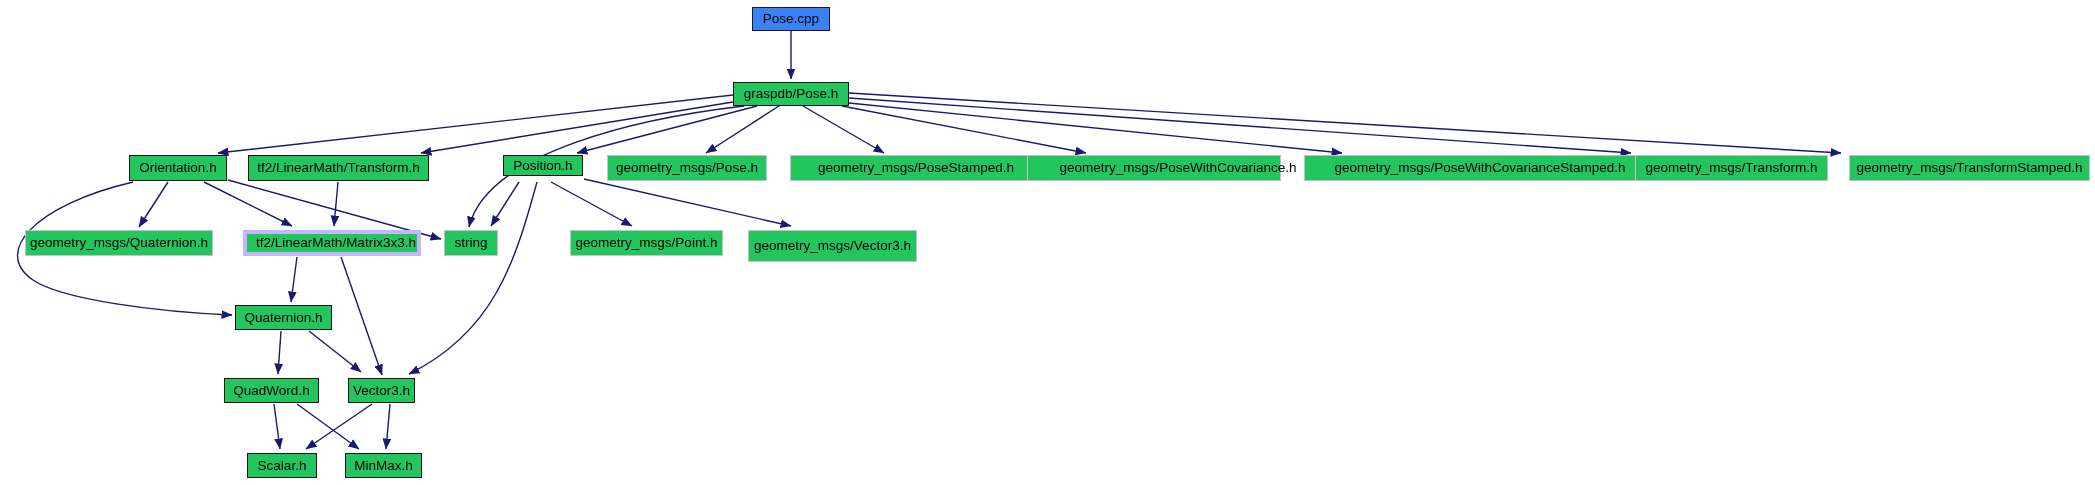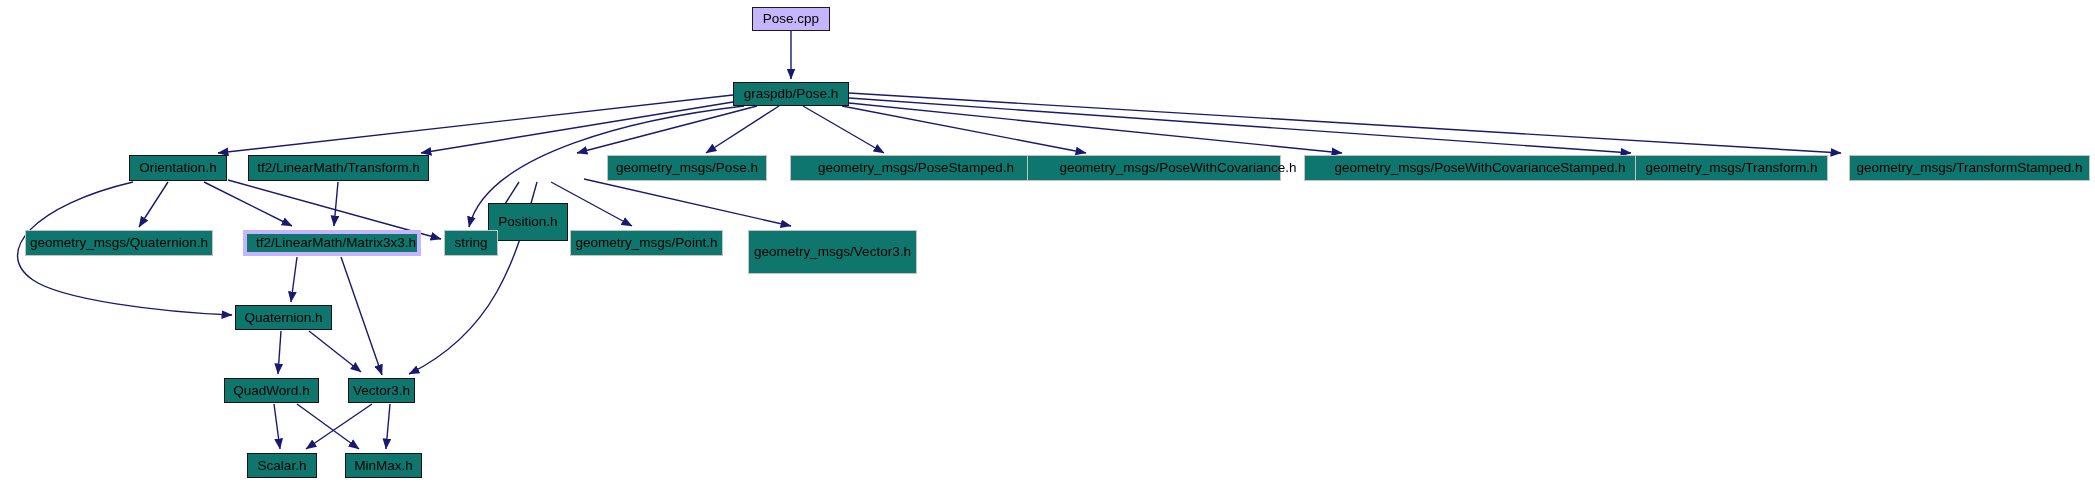--- a/index.html
+++ b/index.html
@@ -21,30 +21,30 @@
     top: 0;
     width: 2095px;
     height: 485px;
     pointer-events: none;
   }
   .graph-node {
     position: absolute;
     display: flex;
     align-items: center;
     justify-content: center;
-    background: #0f766e;
+    background: #22c55e;
     color: #000000;
     font-size: 13.5px;
     line-height: 1;
     white-space: nowrap;
     box-sizing: border-box;
     cursor: default;
   }
   .graph-node.root {
-    background: #c4b5fd;
+    background: #3b82f6;
     border: 1.5px solid #1a1a1a;
   }
   .graph-node.linked {
     border: 1.5px solid #141414;
     cursor: pointer;
   }
   .graph-node.linked-bold {
     border: 4px solid #c4b5fd;
     cursor: pointer;
     padding-left: 8px;
@@ -100,21 +100,21 @@
       </div>
       <div class="graph-node linked" style="left: 733px; top: 82px; width: 116px; height: 24px;">
         <span>graspdb/Pose.h</span>
       </div>
       <div class="graph-node linked" style="left: 129px; top: 155px; width: 98px; height: 26px; text-align: center;">
         <span>Orientation.h</span>
       </div>
       <div class="graph-node linked" style="left: 248px; top: 155px; width: 181px; height: 26px;">
         <span>tf2/LinearMath/Transform.h</span>
       </div>
-      <div class="graph-node linked" style="left: 488px; top: 155px; width: 80px; height: 38px; margin-top: 48px;">
+      <div class="graph-node linked" style="left: 503px; top: 155px; width: 80px; height: 21px;">
         <span>Position.h</span>
       </div>
       <div class="graph-node external" style="left: 607px; top: 155px; width: 160px; height: 26px;">
         <span>geometry_msgs/Pose.h</span>
       </div>
       <div class="graph-node external" style="left: 790px; top: 155px; width: 252px; height: 26px;">
         <span>geometry_msgs/PoseStamped.h</span>
       </div>
       <div class="graph-node external" style="left: 1027px; top: 155px; width: 254px; height: 26px; padding-left: 48px;">
         <span>geometry_msgs/PoseWithCovariance.h</span>
@@ -133,21 +133,21 @@
       </div>
       <div class="graph-node linked-bold" style="left: 243px; top: 230px; width: 178px; height: 26px;">
         <span>tf2/LinearMath/Matrix3x3.h</span>
       </div>
       <div class="graph-node external" style="left: 444px; top: 230px; width: 54px; height: 26px;">
         <span>string</span>
       </div>
       <div class="graph-node external" style="left: 570px; top: 230px; width: 153px; height: 26px;">
         <span>geometry_msgs/Point.h</span>
       </div>
-      <div class="graph-node external" style="left: 748px; top: 230px; width: 169px; height: 44px;">
+      <div class="graph-node external" style="left: 748px; top: 230px; width: 169px; height: 32px;">
         <span>geometry_msgs/Vector3.h</span>
       </div>
       <div class="graph-node linked" style="left: 235px; top: 305px; width: 97px; height: 25px;">
         <span>Quaternion.h</span>
       </div>
       <div class="graph-node linked" style="left: 224px; top: 378px; width: 95px; height: 25px;">
         <span>QuadWord.h</span>
       </div>
       <div class="graph-node linked" style="left: 348px; top: 378px; width: 67px; height: 25px;">
         <span>Vector3.h</span>

